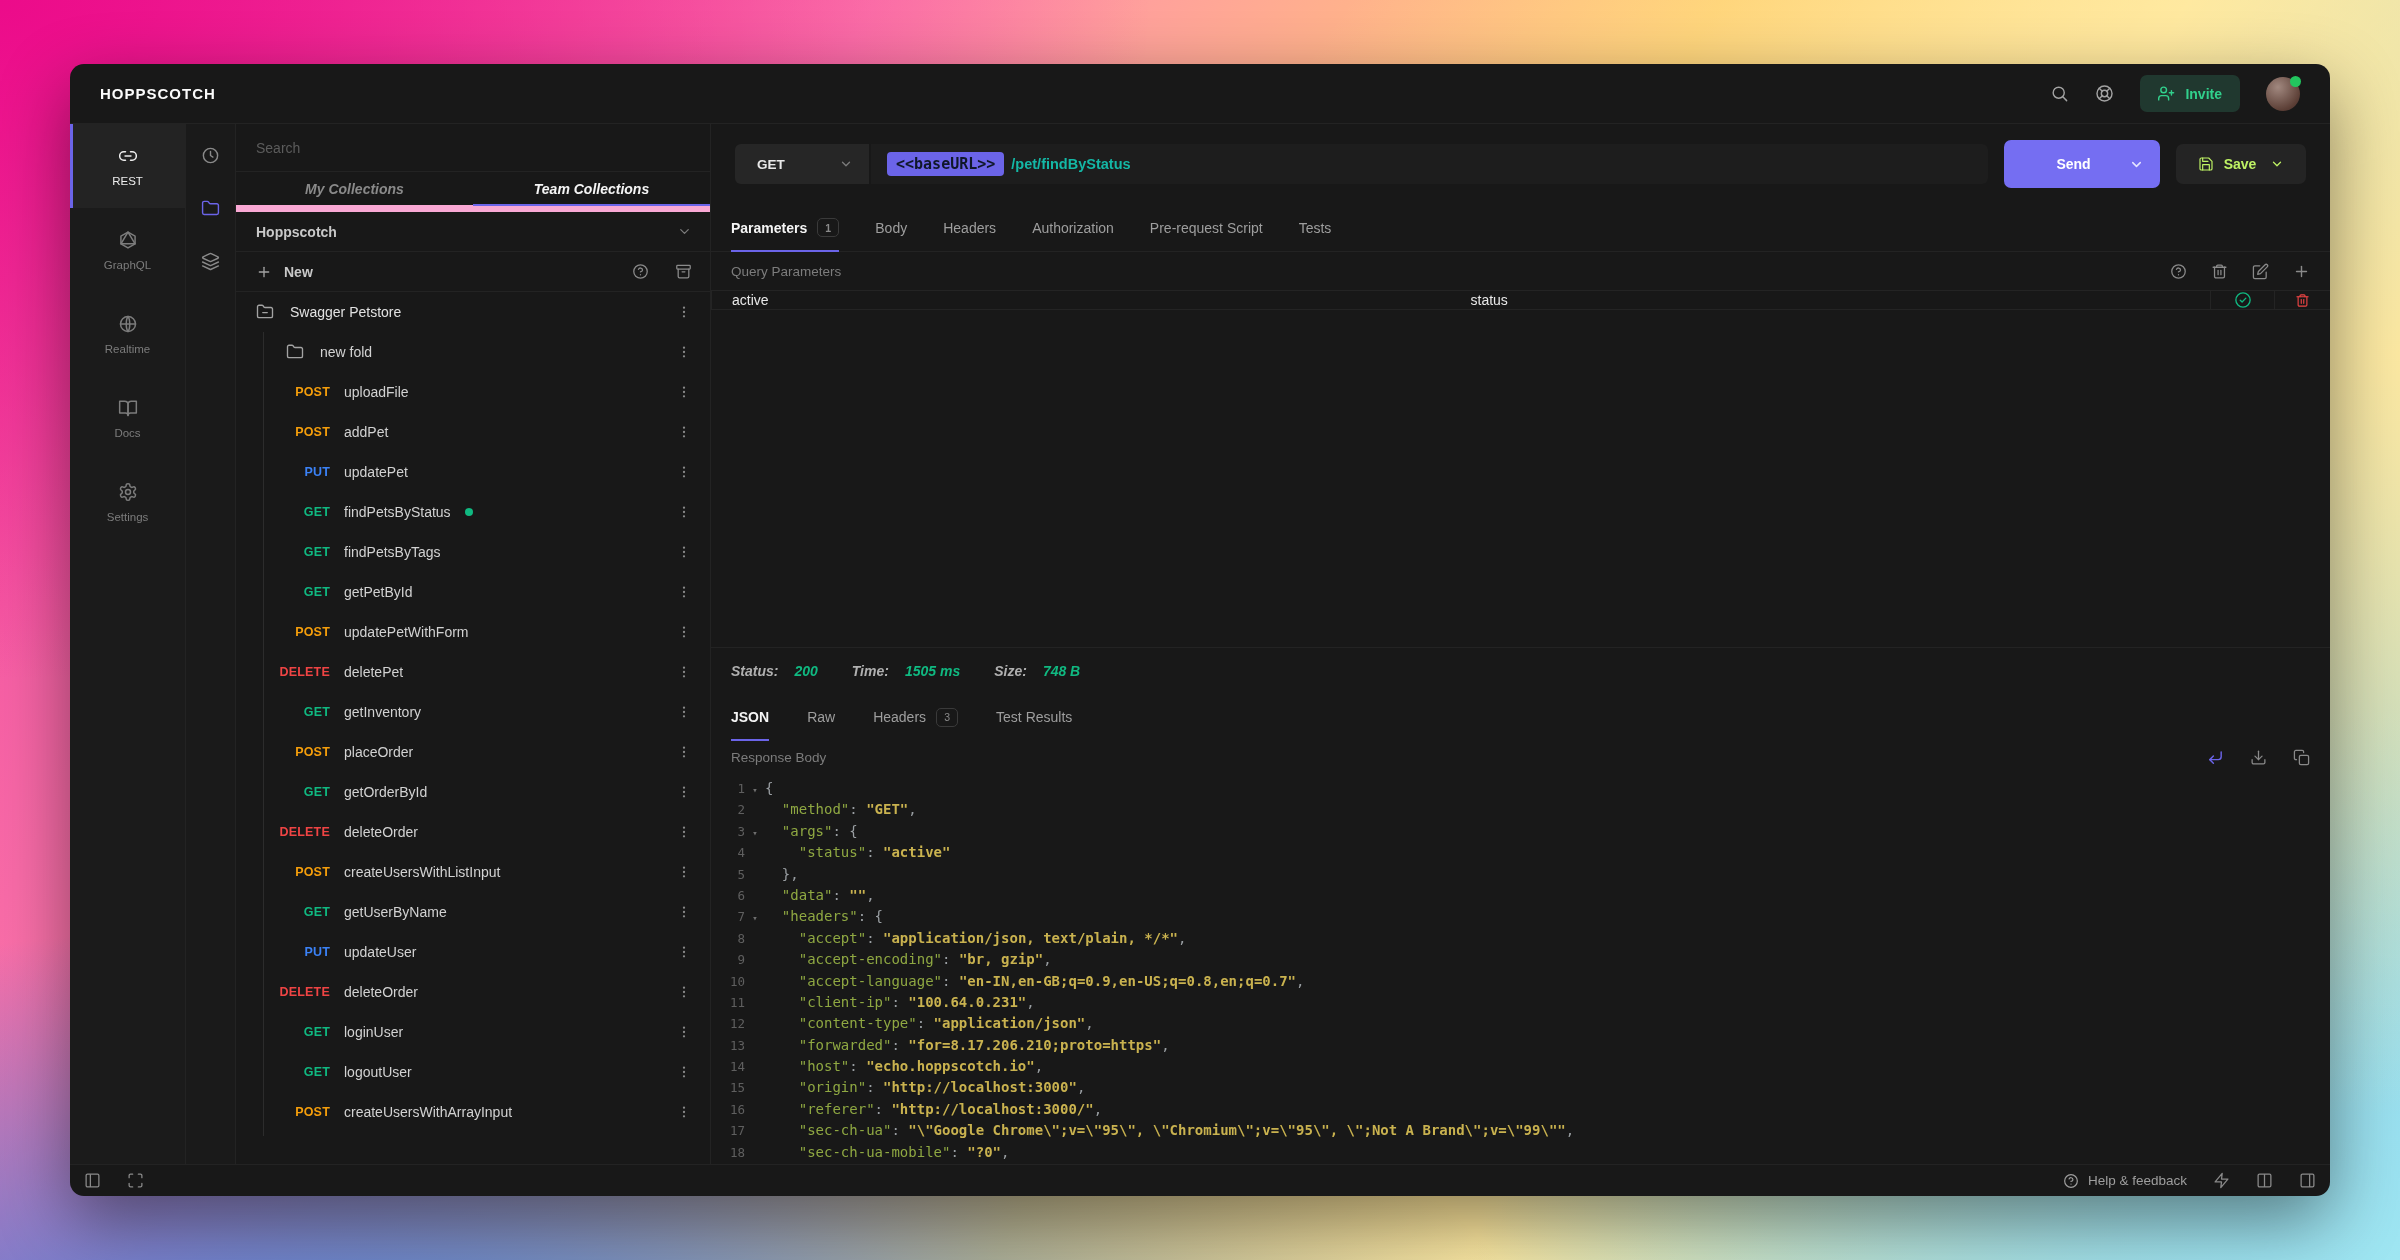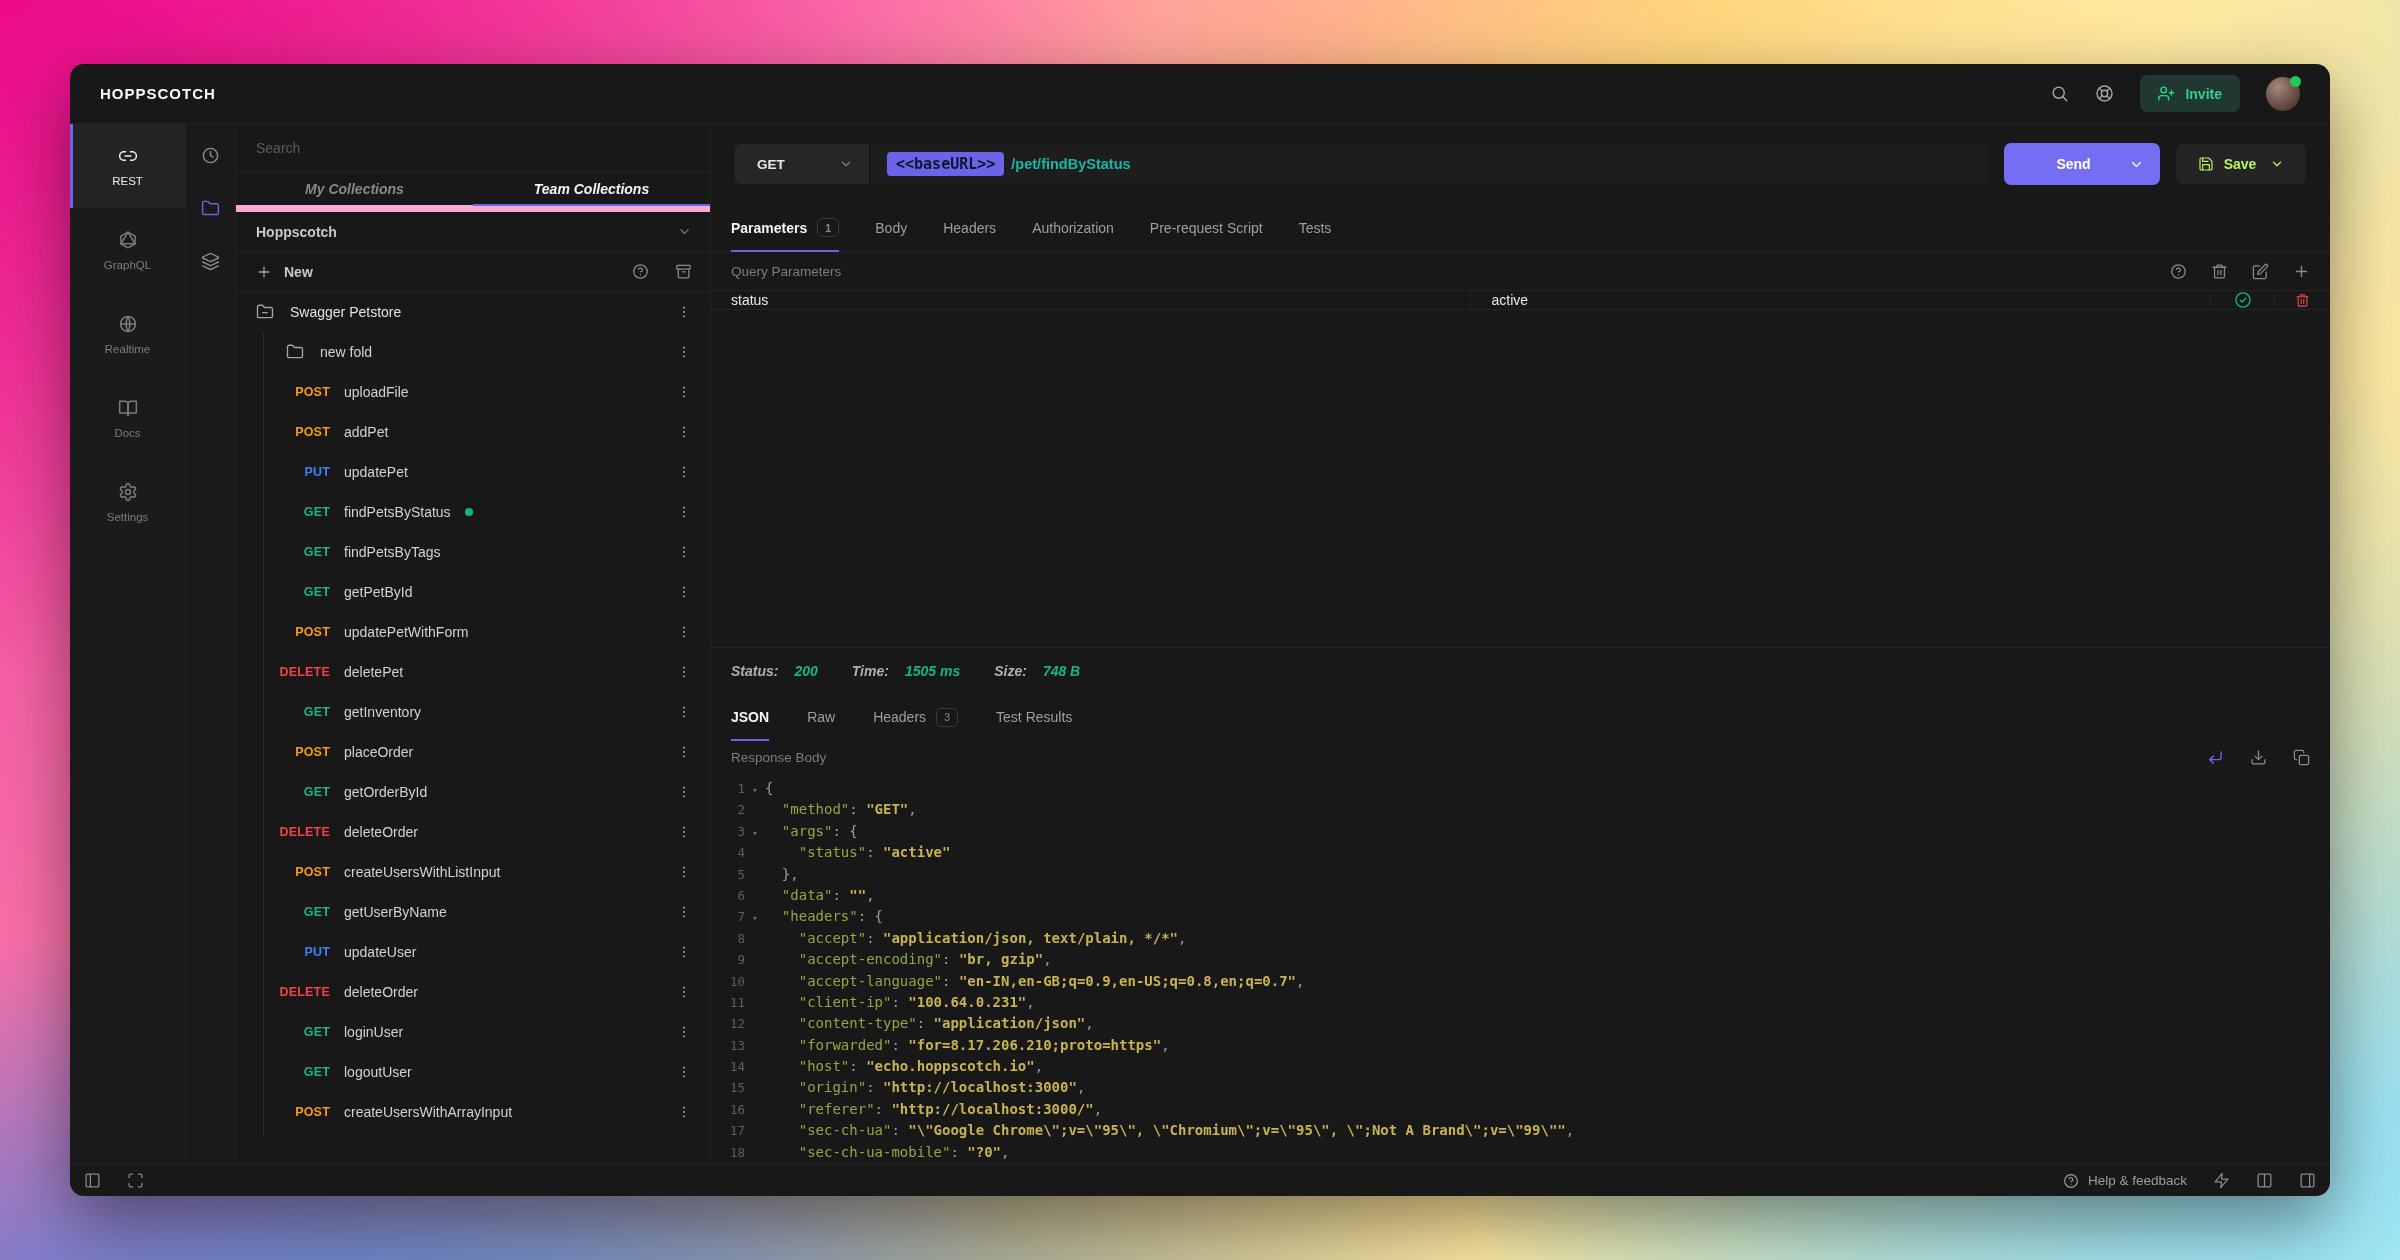--- a/index.html
+++ b/index.html
@@ -95,21 +95,21 @@
   .req-bar { flex:0 0 80px; display:flex; align-items:center; gap:16px; padding:0 24px; }
   .url-group { flex:1; display:flex; height:40px; border-radius:6px; overflow:hidden; background:#1d1d1d; }
   .method-box { width:136px; flex:0 0 136px; background:#262626; border-right:2px solid #181818;
     display:flex; align-items:center; justify-content:space-between; padding:0 16px 0 22px; cursor:pointer; }
   .method-box .mlabel { font-size:13.5px; font-weight:700; color:#e8e8e8; }
   .method-box .icn { width:14px; height:14px; color:#7c7c7c; }
   .url-box { flex:1; display:flex; align-items:center; padding:0 16px; gap:7px; white-space:nowrap; overflow:hidden; }
   .chip { background:#6b64e8; color:#0f172a; font-family:"DejaVu Sans Mono", monospace; font-weight:700;
     font-size:15px; padding:3px 9px; border-radius:4px; }
   .url-path { font-size:14.5px; font-weight:600; color:#14b8a6; }
-  .send-btn { width:156px; flex:0 0 156px; height:42px; background:#756ef2; border:none; border-radius:7px;
+  .send-btn { width:156px; flex:0 0 156px; height:48px; background:#756ef2; border:none; border-radius:7px;
     color:#fff; display:flex; align-items:center; cursor:pointer; font-family:inherit; }
   .send-btn .lbl { flex:1; text-align:center; font-size:14px; font-weight:700; padding-left:14px; }
   .send-btn .icn { width:15px; height:15px; margin-right:16px; color:#e6e4ff; }
   .save-btn { width:130px; flex:0 0 130px; height:40px; background:#242424; border:none; border-radius:7px;
     color:#bef264; display:flex; align-items:center; justify-content:center; gap:10px; cursor:pointer;
     font-family:inherit; font-size:14px; font-weight:600; }
   .save-btn .icn { width:16px; height:16px; }
   .save-btn .chev { width:14px; height:14px; margin-left:4px; }
 
   .req-tabs { flex:0 0 48px; display:flex; align-items:center; gap:36px; padding:0 20px; border-bottom:1px solid #232323; }
@@ -694,22 +694,22 @@
             <svg viewBox="0 0 24 24" fill="none" stroke="currentColor" stroke-width="2" stroke-linecap="round">
                 <line x1="12" y1="5" x2="12" y2="19"></line>
                 <line x1="5" y1="12" x2="19" y2="12"></line>
               </svg>
           </span>
         </span>
       </div>
 
       <div id="param-rows">
           <div class="param-row">
+            <div class="pcell val">active</div>
             <div class="pcell key">status</div>
-            <div class="pcell val">active</div>
             <div class="pcell ck">
               <span class="icn ">
                 <svg viewBox="0 0 24 24" fill="none" stroke="currentColor" stroke-width="1.8" stroke-linecap="round" stroke-linejoin="round">
                   <circle cx="12" cy="12" r="9.5"></circle>
                   <path d="m8.3 12.2 2.5 2.5 5-5.2"></path>
                 </svg>
               </span>
             </div>
             <div class="pcell del">
               <span class="icn ">

